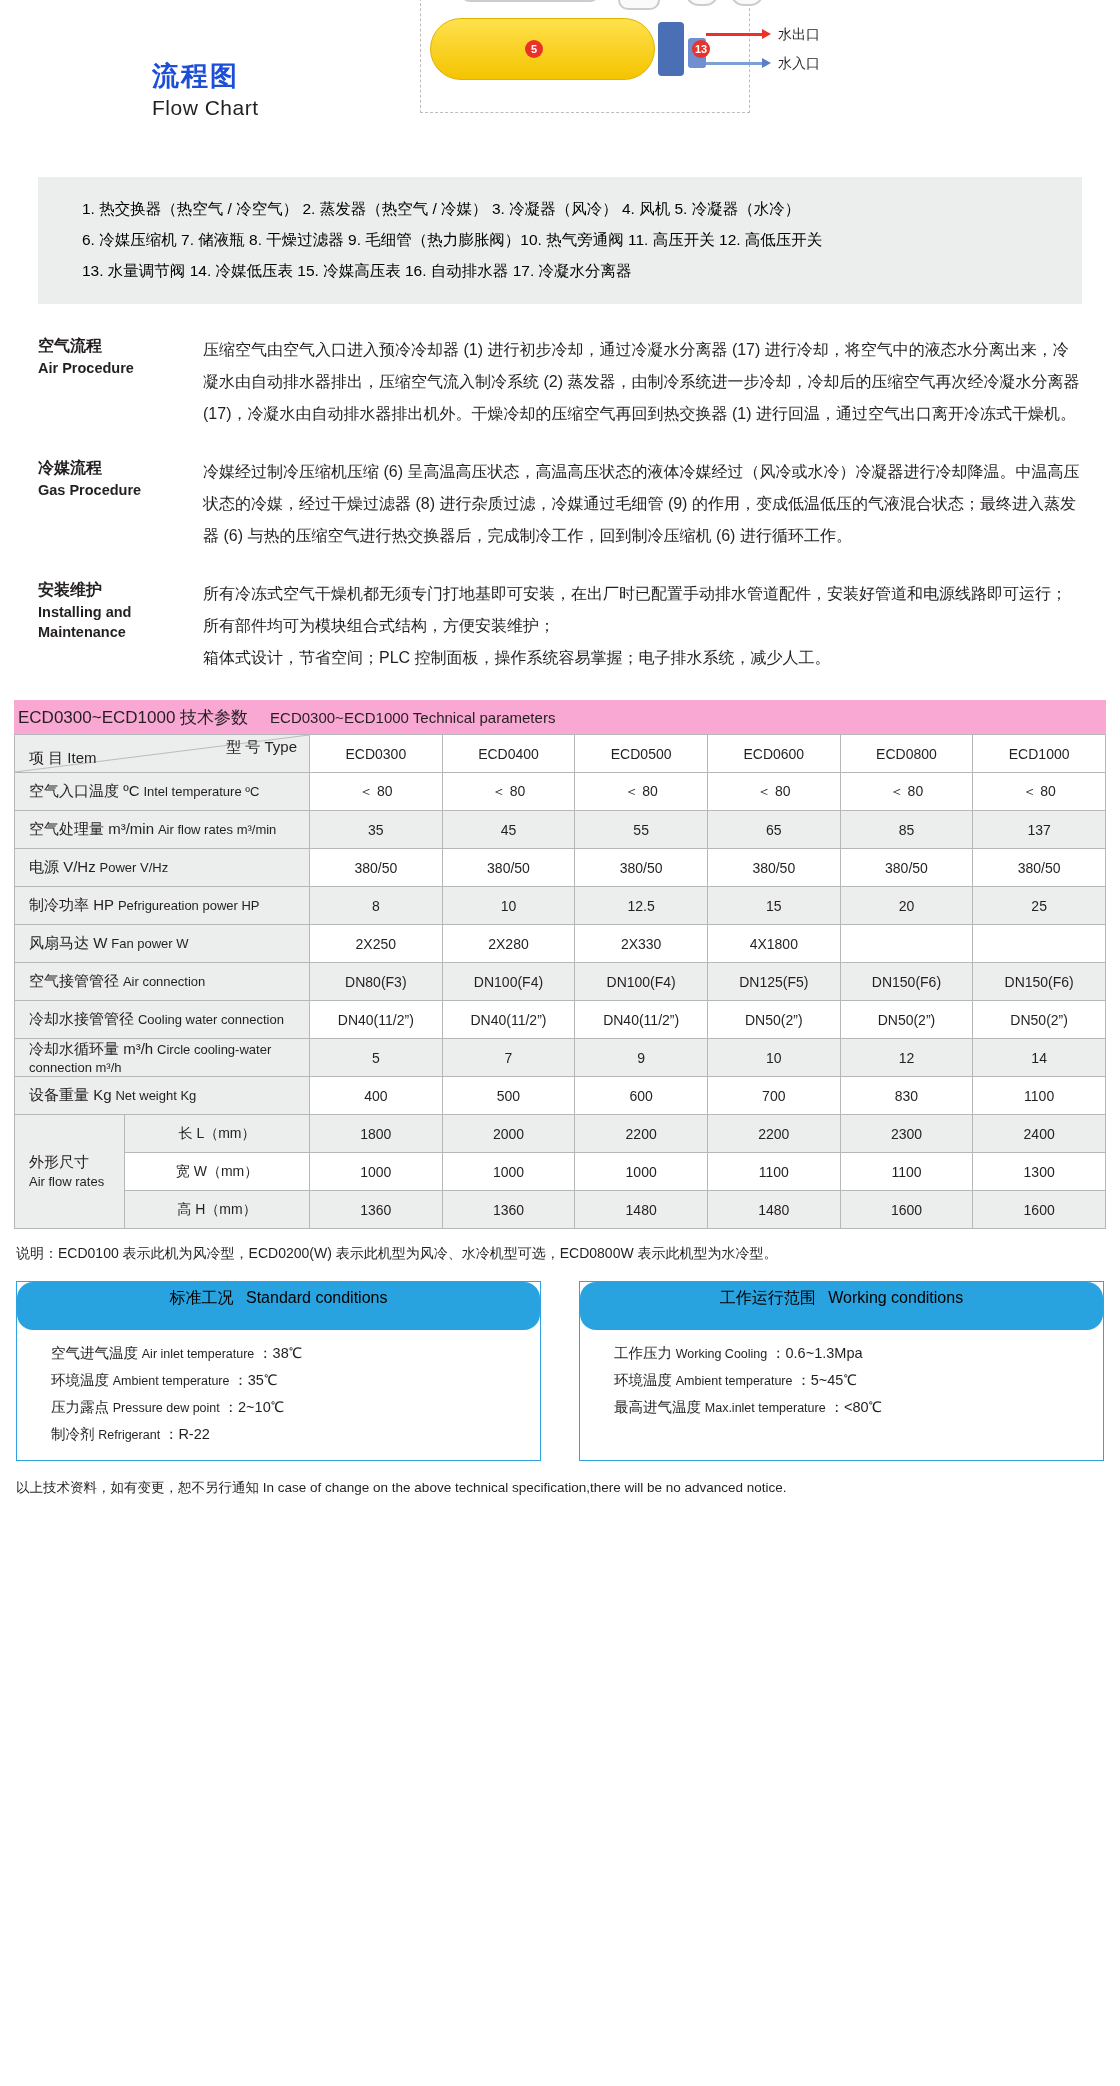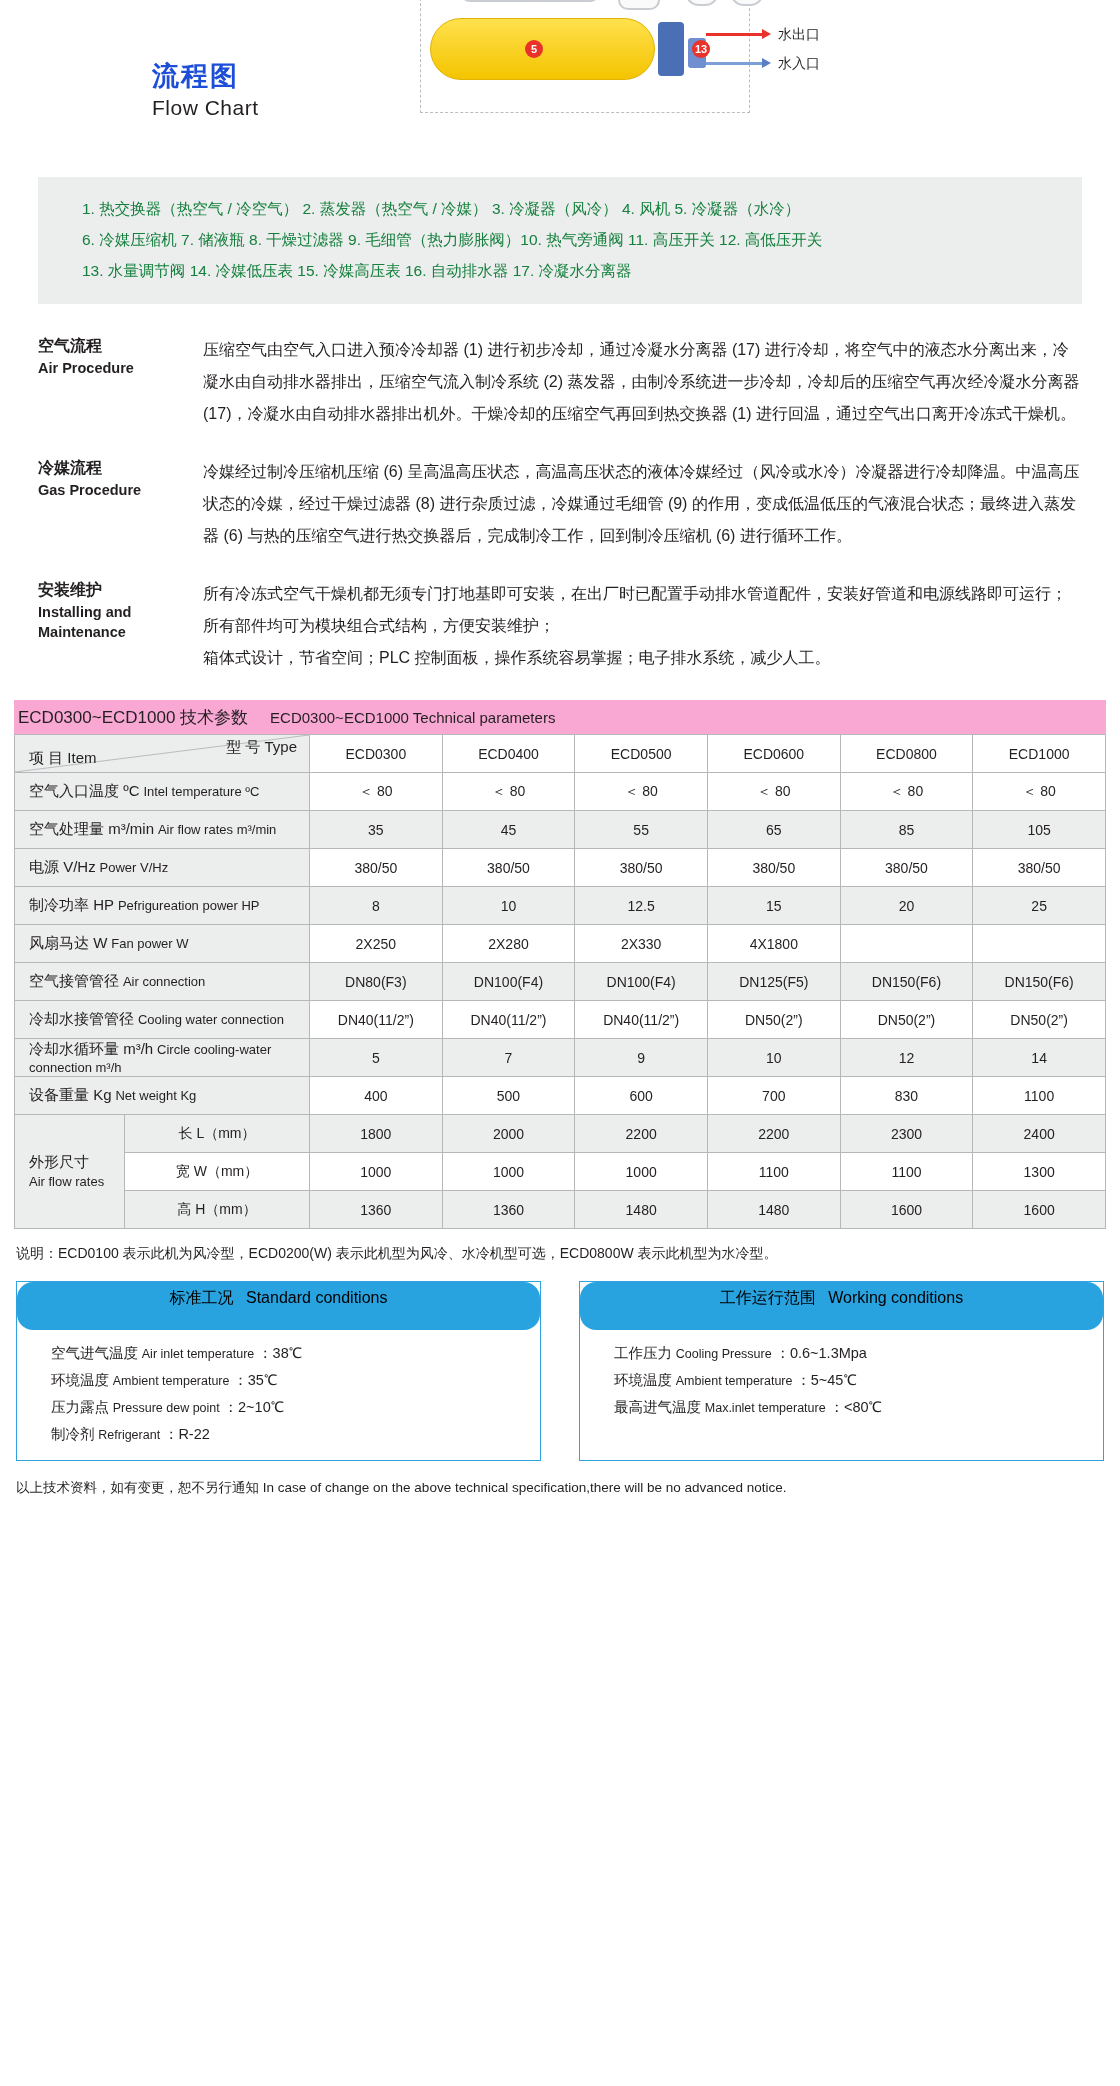--- a/index.html
+++ b/index.html
@@ -40,21 +40,21 @@
   .arrow-red { position:absolute; width:0;height:0; border-top:5px solid transparent; border-bottom:5px solid transparent; border-left:9px solid #e8322a;}
   .arrow-blue { position:absolute; width:0;height:0; border-top:5px solid transparent; border-bottom:5px solid transparent; border-left:9px solid #5b7fc4;}
 
   
   .legend {
     margin:12px 38px 0 38px;
     background:#eceded;
     padding:16px 22px 18px 22px;
     font-size:15.5px;
     line-height:2.0;
-    color:#15803d;
+    color:#000000;
   }
   .legend div { white-space:nowrap; }
   .legend .l1 { padding-left:22px; }
   .legend .l2 { padding-left:22px; }
   .legend .l3 { padding-left:22px; }
 
   
   .sections { margin:30px 38px 0 38px; }
   .sect { display:flex; margin-bottom:26px; }
   .sect .lbl { width:155px; flex:0 0 155px; padding-top:2px; }
@@ -226,21 +226,21 @@
         <tr class="alt">
           <td colspan="2" class="hdr-left">
             <span class="cn-lab">空气处理量 m³/min</span>
             <span class="en-lab">Air flow rates m³/min</span>
           </td>
           <td>35</td>
           <td>45</td>
           <td>55</td>
           <td>65</td>
           <td>85</td>
-          <td>105</td>
+          <td>137</td>
         </tr>
 
         <tr class="alt">
           <td colspan="2" class="hdr-left">
             <span class="cn-lab">电源 V/Hz</span>
             <span class="en-lab">Power V/Hz</span>
           </td>
           <td class="white">380/50</td>
           <td class="white">380/50</td>
           <td class="white">380/50</td>
@@ -396,21 +396,21 @@
     </div>
 
     <div class="cond">
       <div class="head">
         <span>工作运行范围</span>
         <span class="en">Working conditions</span>
       </div>
       <div class="bd">
         <div>
           <span class="k">工作压力</span>
-          <span class="e">Cooling Pressure</span>
+          <span class="e">Working Cooling</span>
           <span class="k">：0.6~1.3Mpa</span>
         </div>
         <div>
           <span class="k">环境温度</span>
           <span class="e">Ambient temperature</span>
           <span class="k">：5~45℃</span>
         </div>
         <div>
           <span class="k">最高进气温度</span>
           <span class="e">Max.inlet temperature</span>

